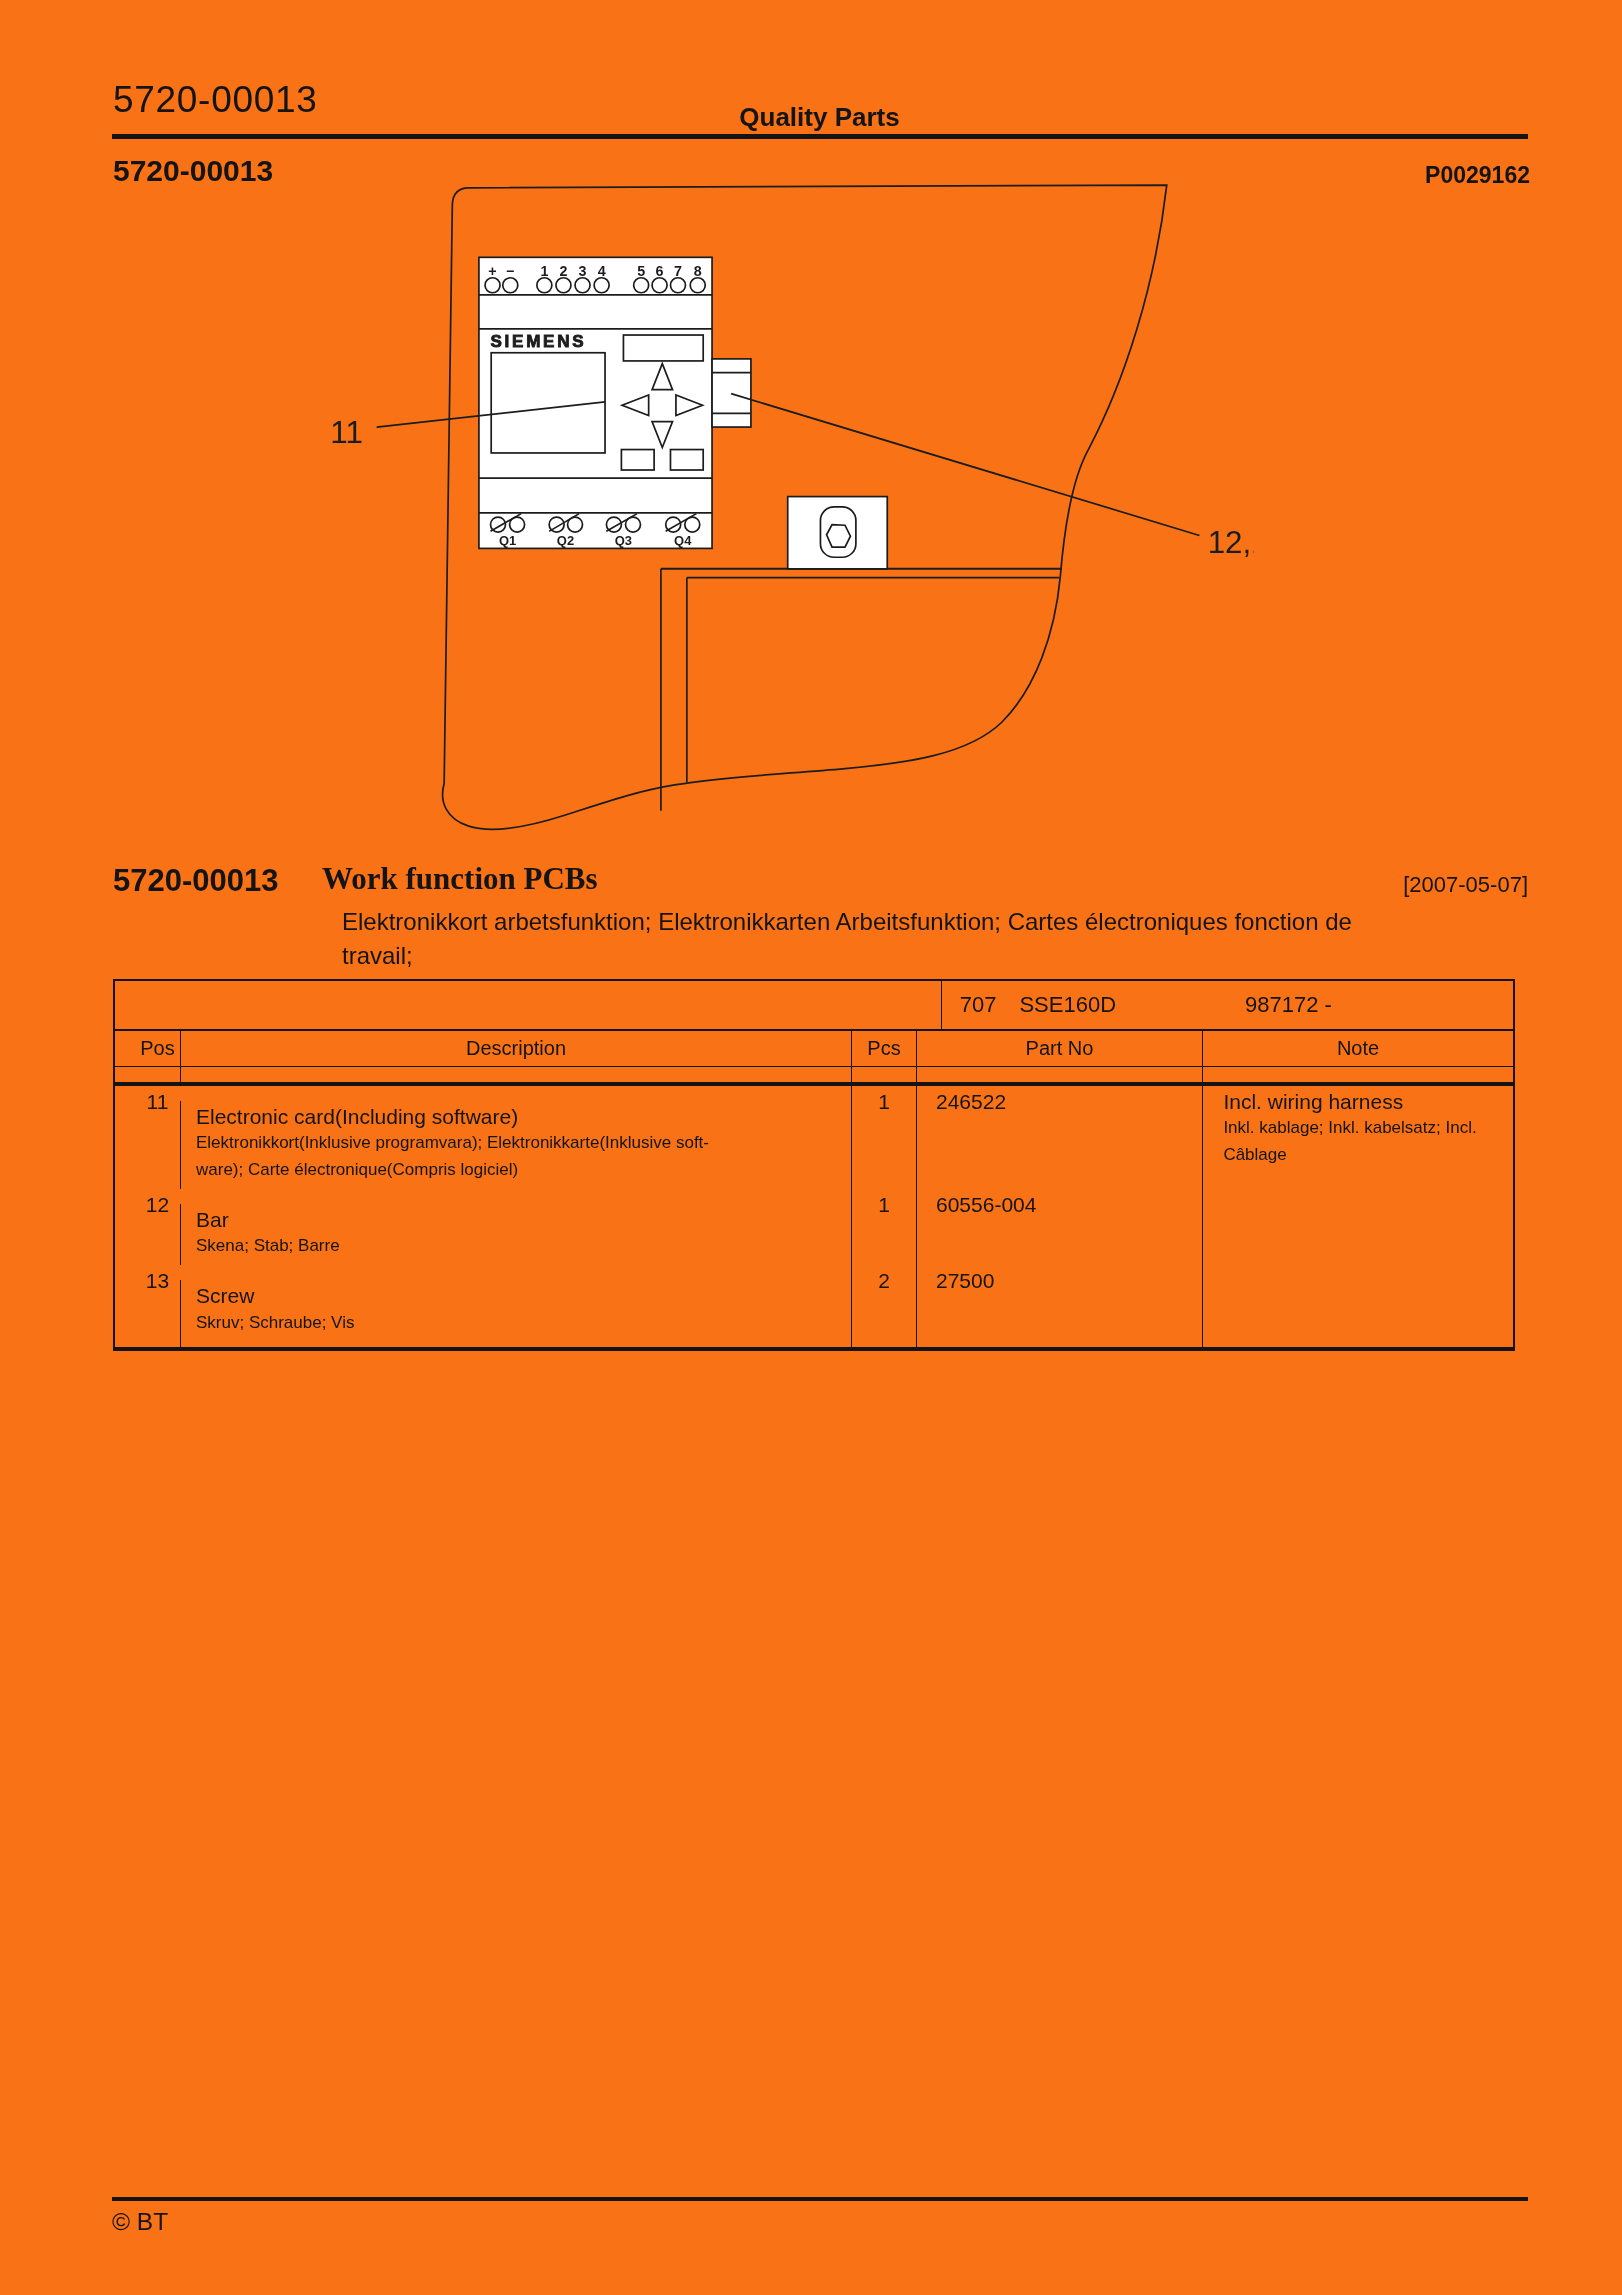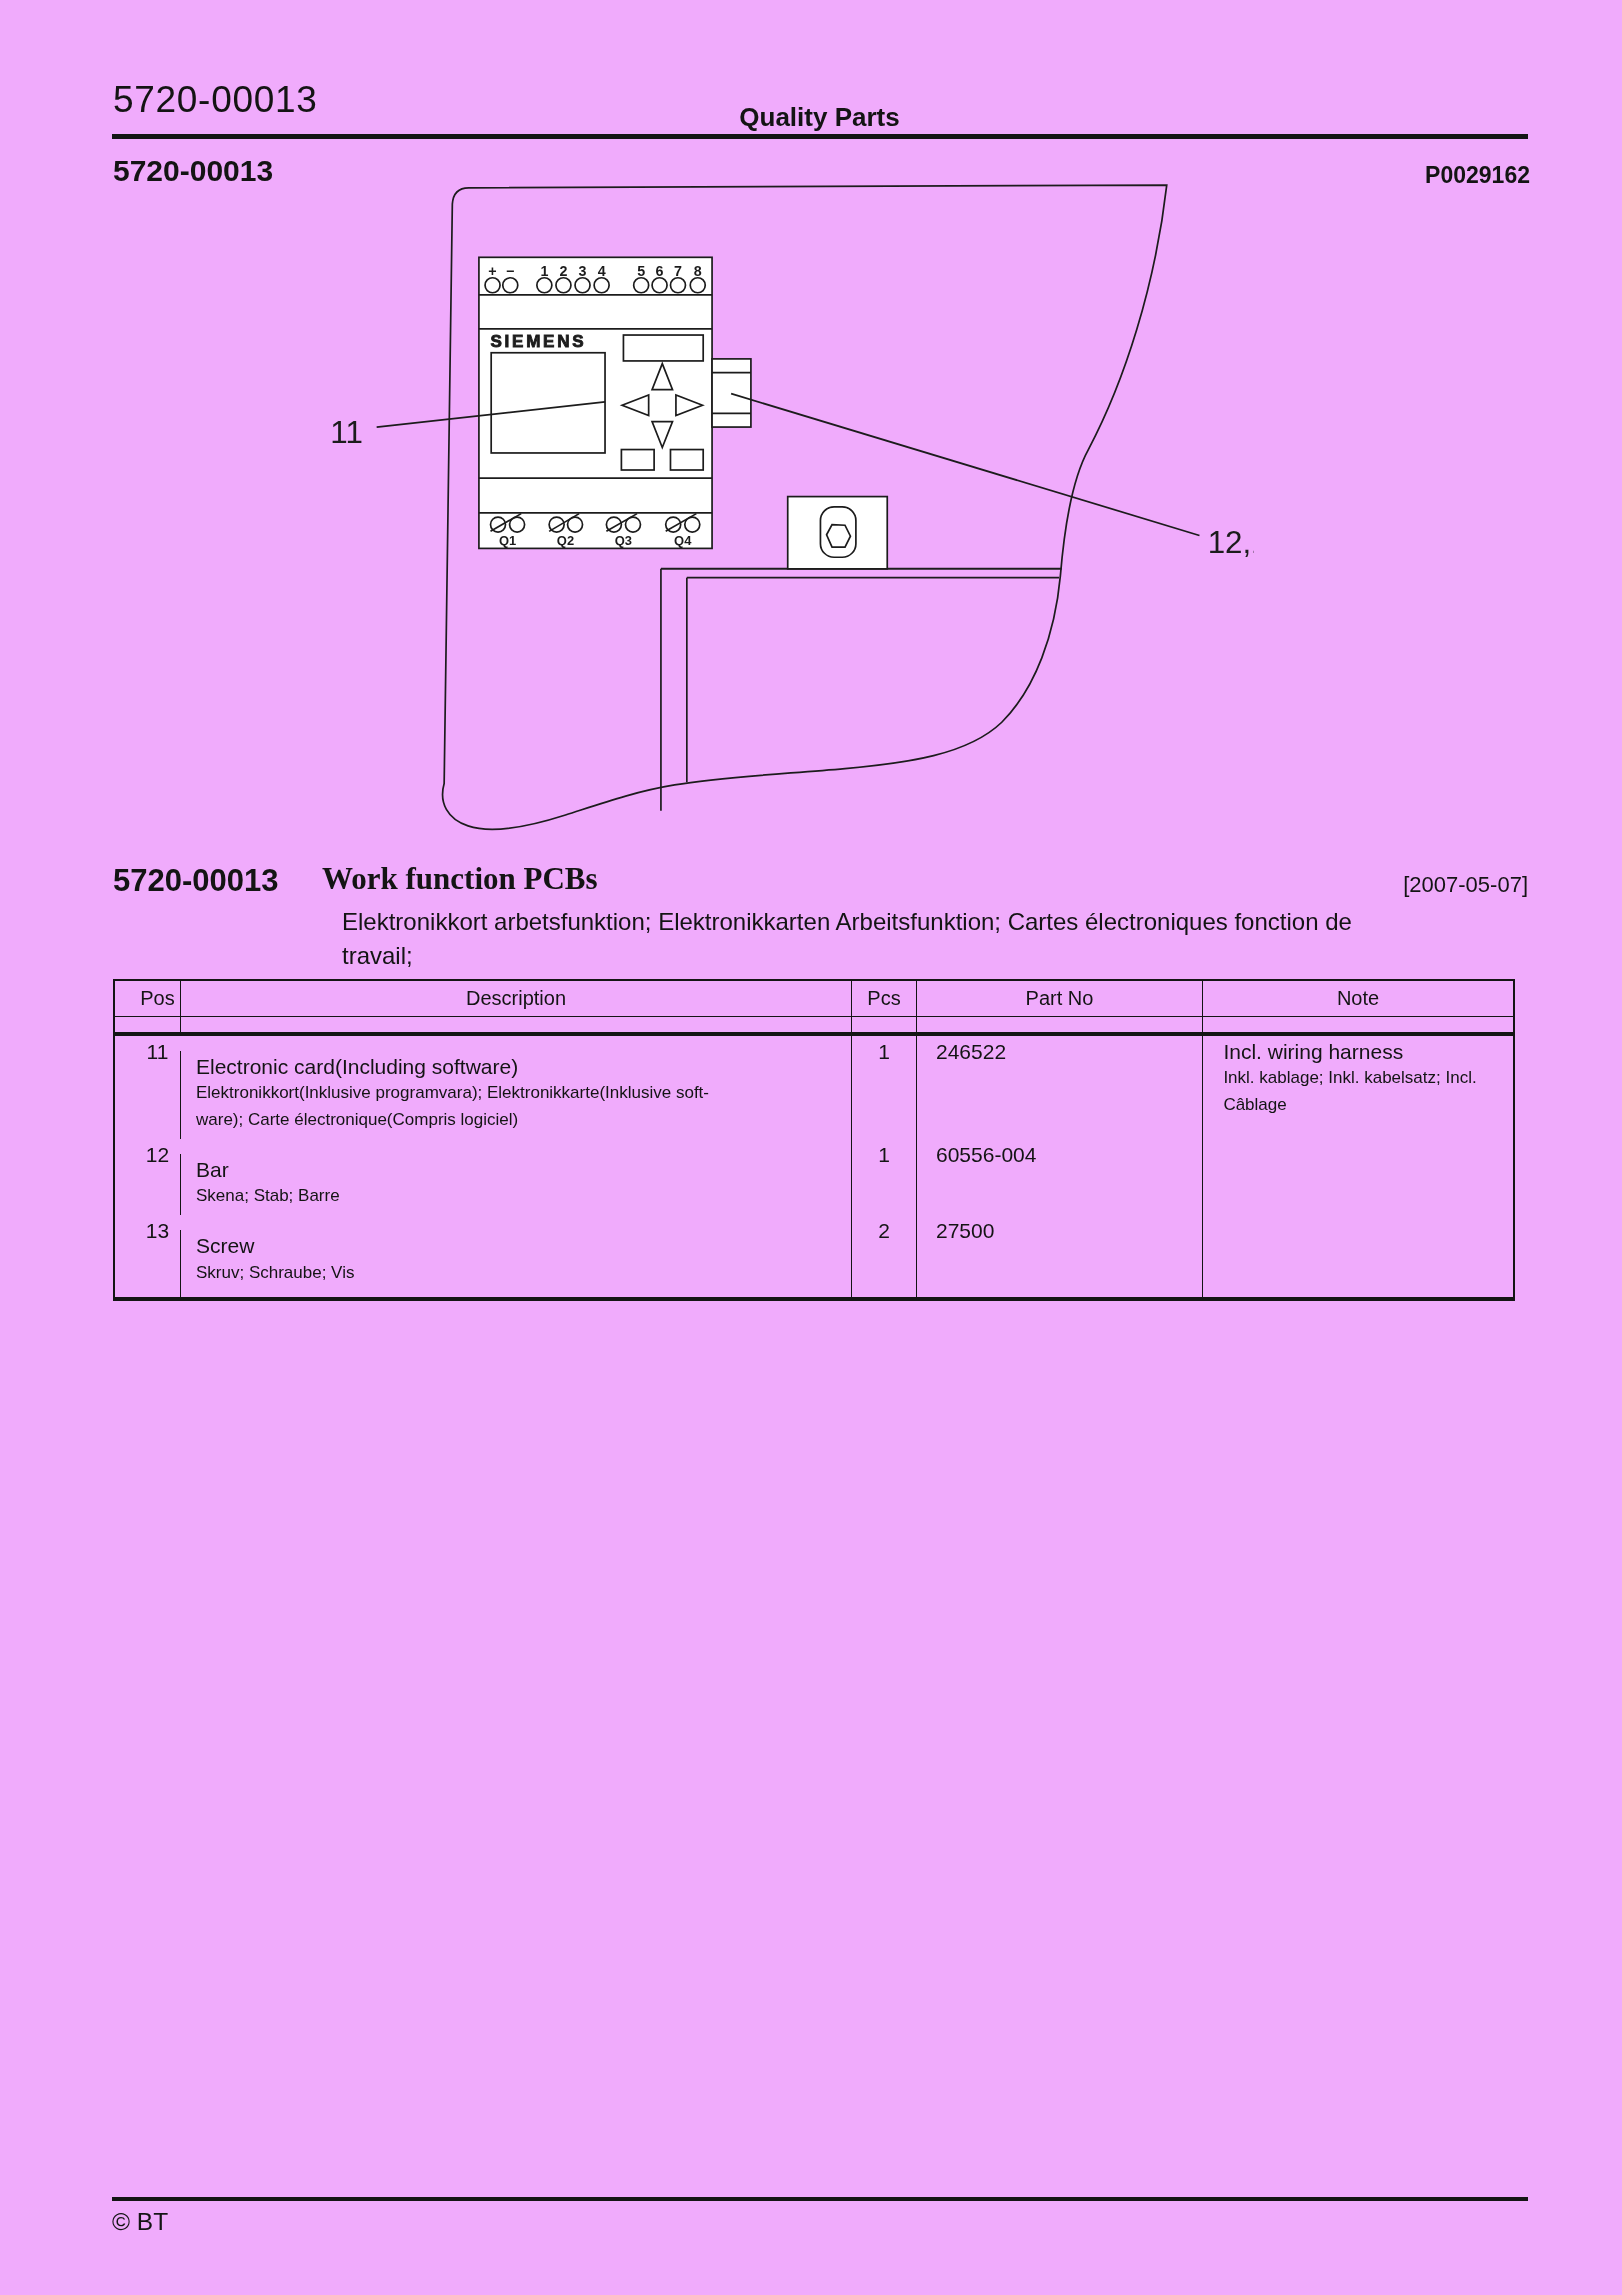--- a/index.html
+++ b/index.html
@@ -1,17 +1,17 @@
 <!DOCTYPE html>
 <html style="font-size:11px"><head>
 <meta charset="utf-8">
 <style>
   html,body { margin:0; padding:0; background:#e8e8e8; }
   #page {
-    position:relative; width:1622px; height:2295px; background:#f0abfc;
+    position:relative; width:1622px; height:2295px; background:#f97316;
     font-family:"Liberation Sans", sans-serif; color:#141414; overflow:hidden;
   }
   .abs { position:absolute; }
 
   
   .top-doc-number { left:113px; top:79px; font-size:37px; font-weight:400; letter-spacing:0.7px; }
   .top-title      { left:112px; top:102px; width:1415px; text-align:center; font-size:26px; font-weight:bold; }
   .rule-top       { left:112px; top:134px; width:1416px; height:4.8px; background:#141414; }
   .fig-doc-number { left:113px; top:154px; font-size:30px; font-weight:bold; }
   .fig-ref        { right:92px; top:162px; font-size:23px; font-weight:bold; }
@@ -184,20 +184,28 @@
   <div class="abs sec-number">5720-00013</div>
   <div class="abs sec-title">Work function PCBs</div>
   <div class="abs sec-date">[2007-05-07]</div>
   <div class="abs sec-subtitle">
     <div>Elektronikkort arbetsfunktion; Elektronikkarten Arbeitsfunktion; Cartes électroniques fonction de</div>
     <div>travail;</div>
   </div>
 
   <div class="abs ptable">
 
+    <div class="irow">
+      <div></div>
+      <div class="info-cell">
+        <span class="m1">707</span>
+        <span class="m2">SSE160D</span>
+        <span class="m3">987172 -</span>
+      </div>
+    </div>
 
     <div class="trow hrow">
       <div>Pos</div>
       <div>Description</div>
       <div>Pcs</div>
       <div>Part No</div>
       <div>Note</div>
     </div>
 
     <div class="trow grow">

